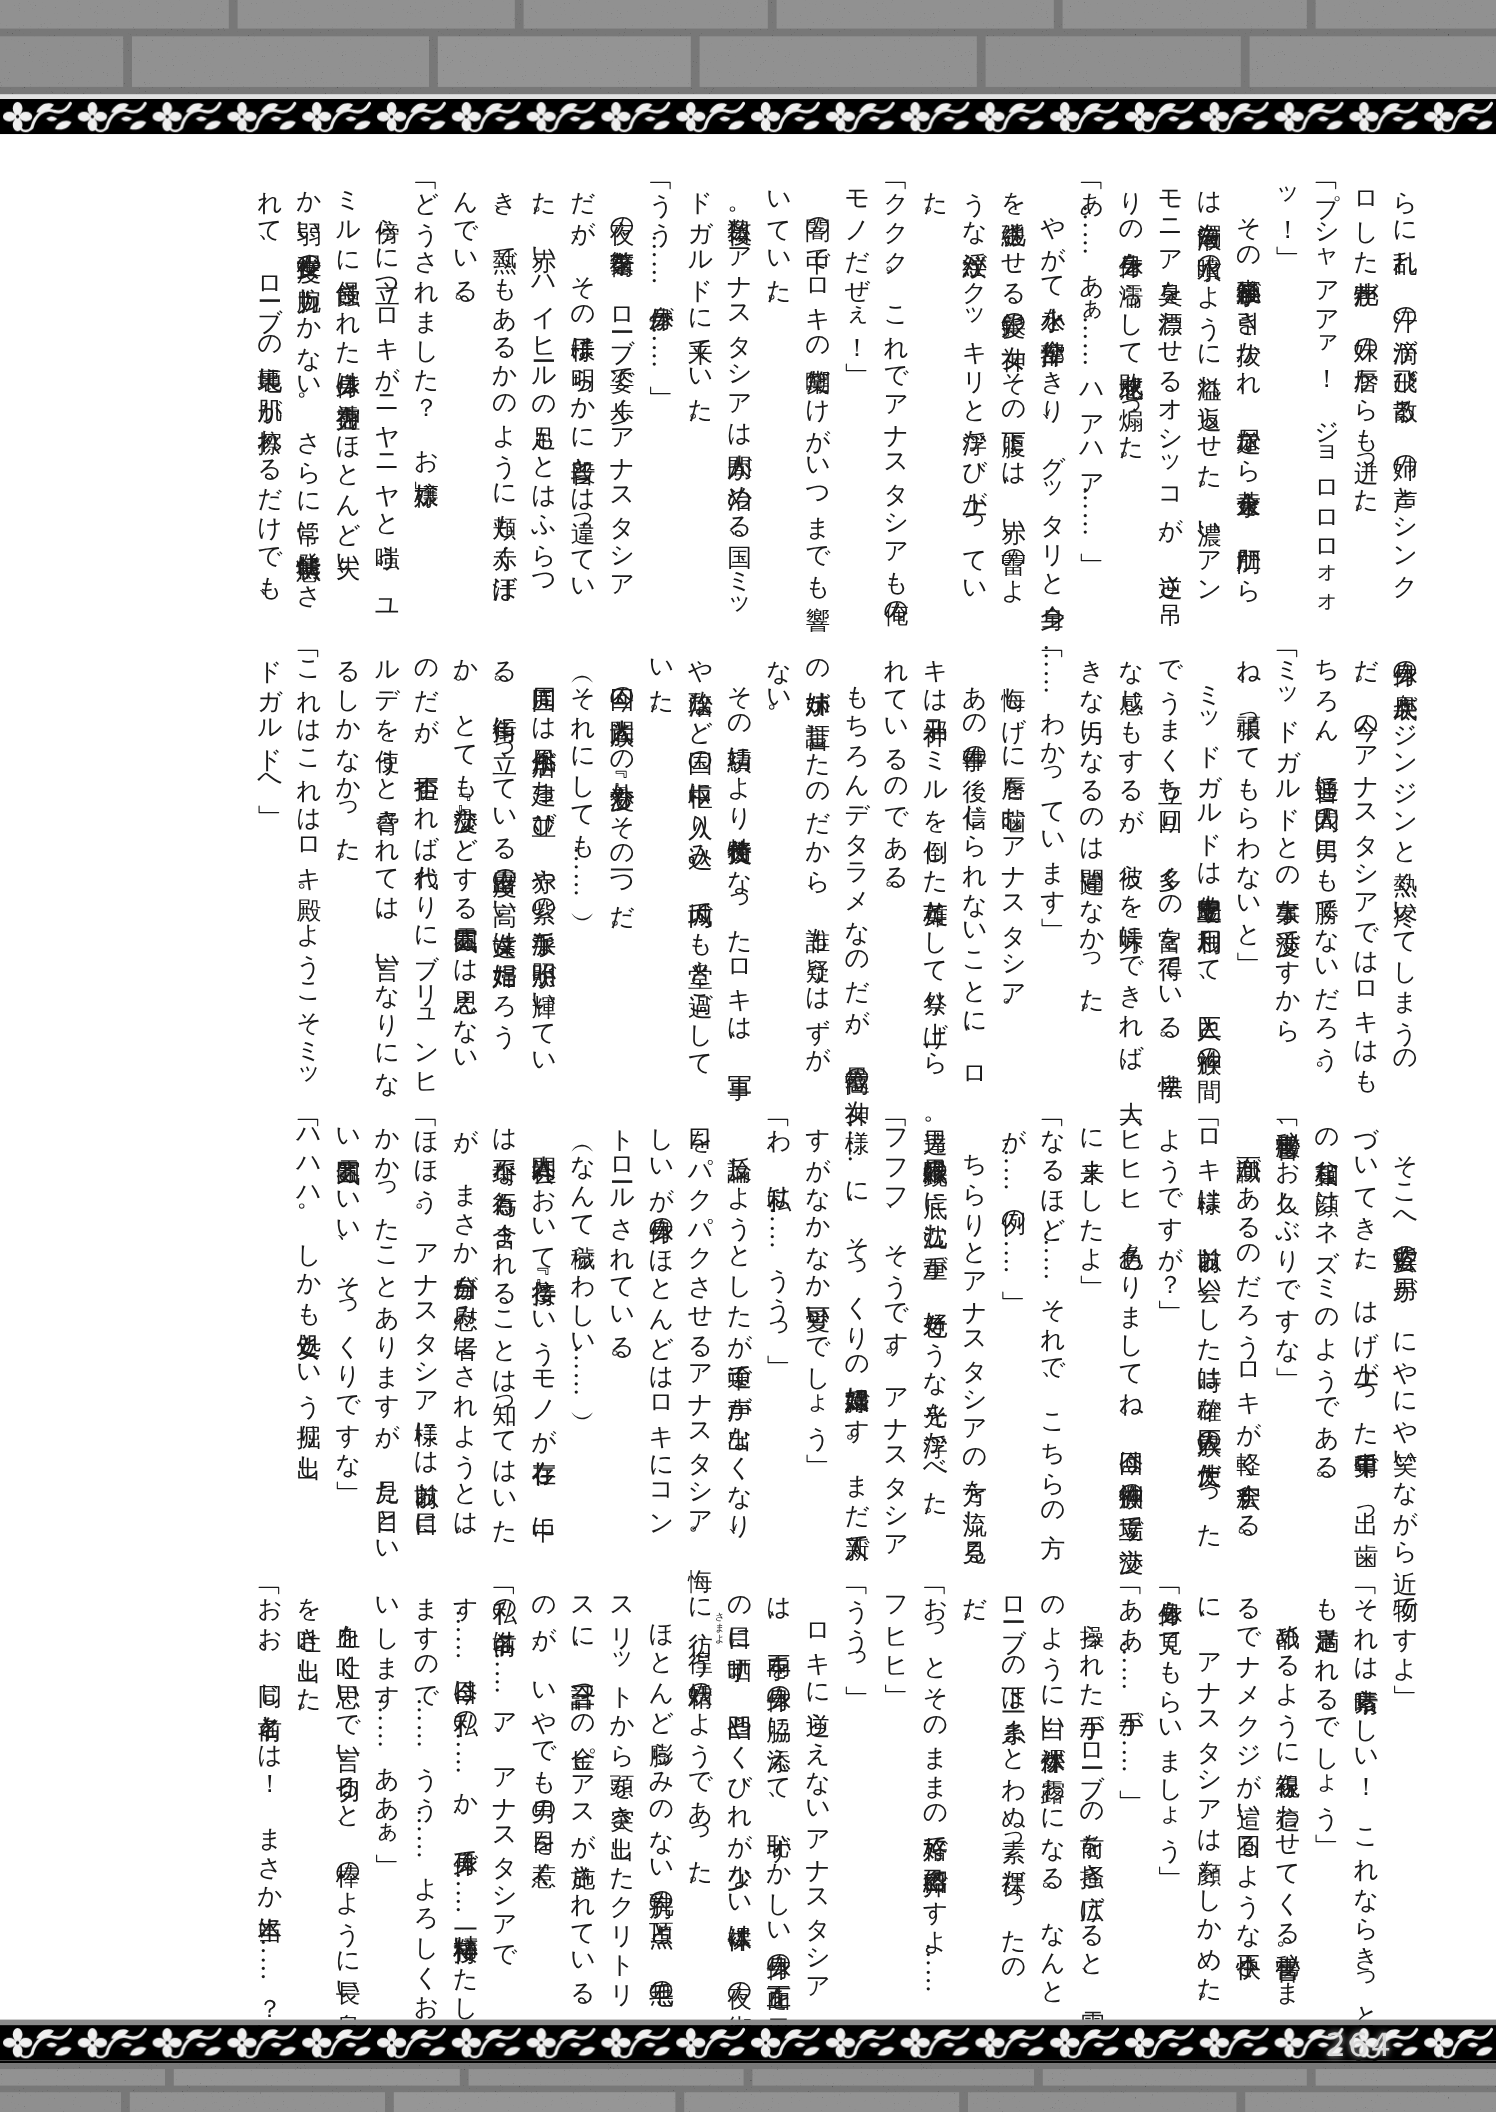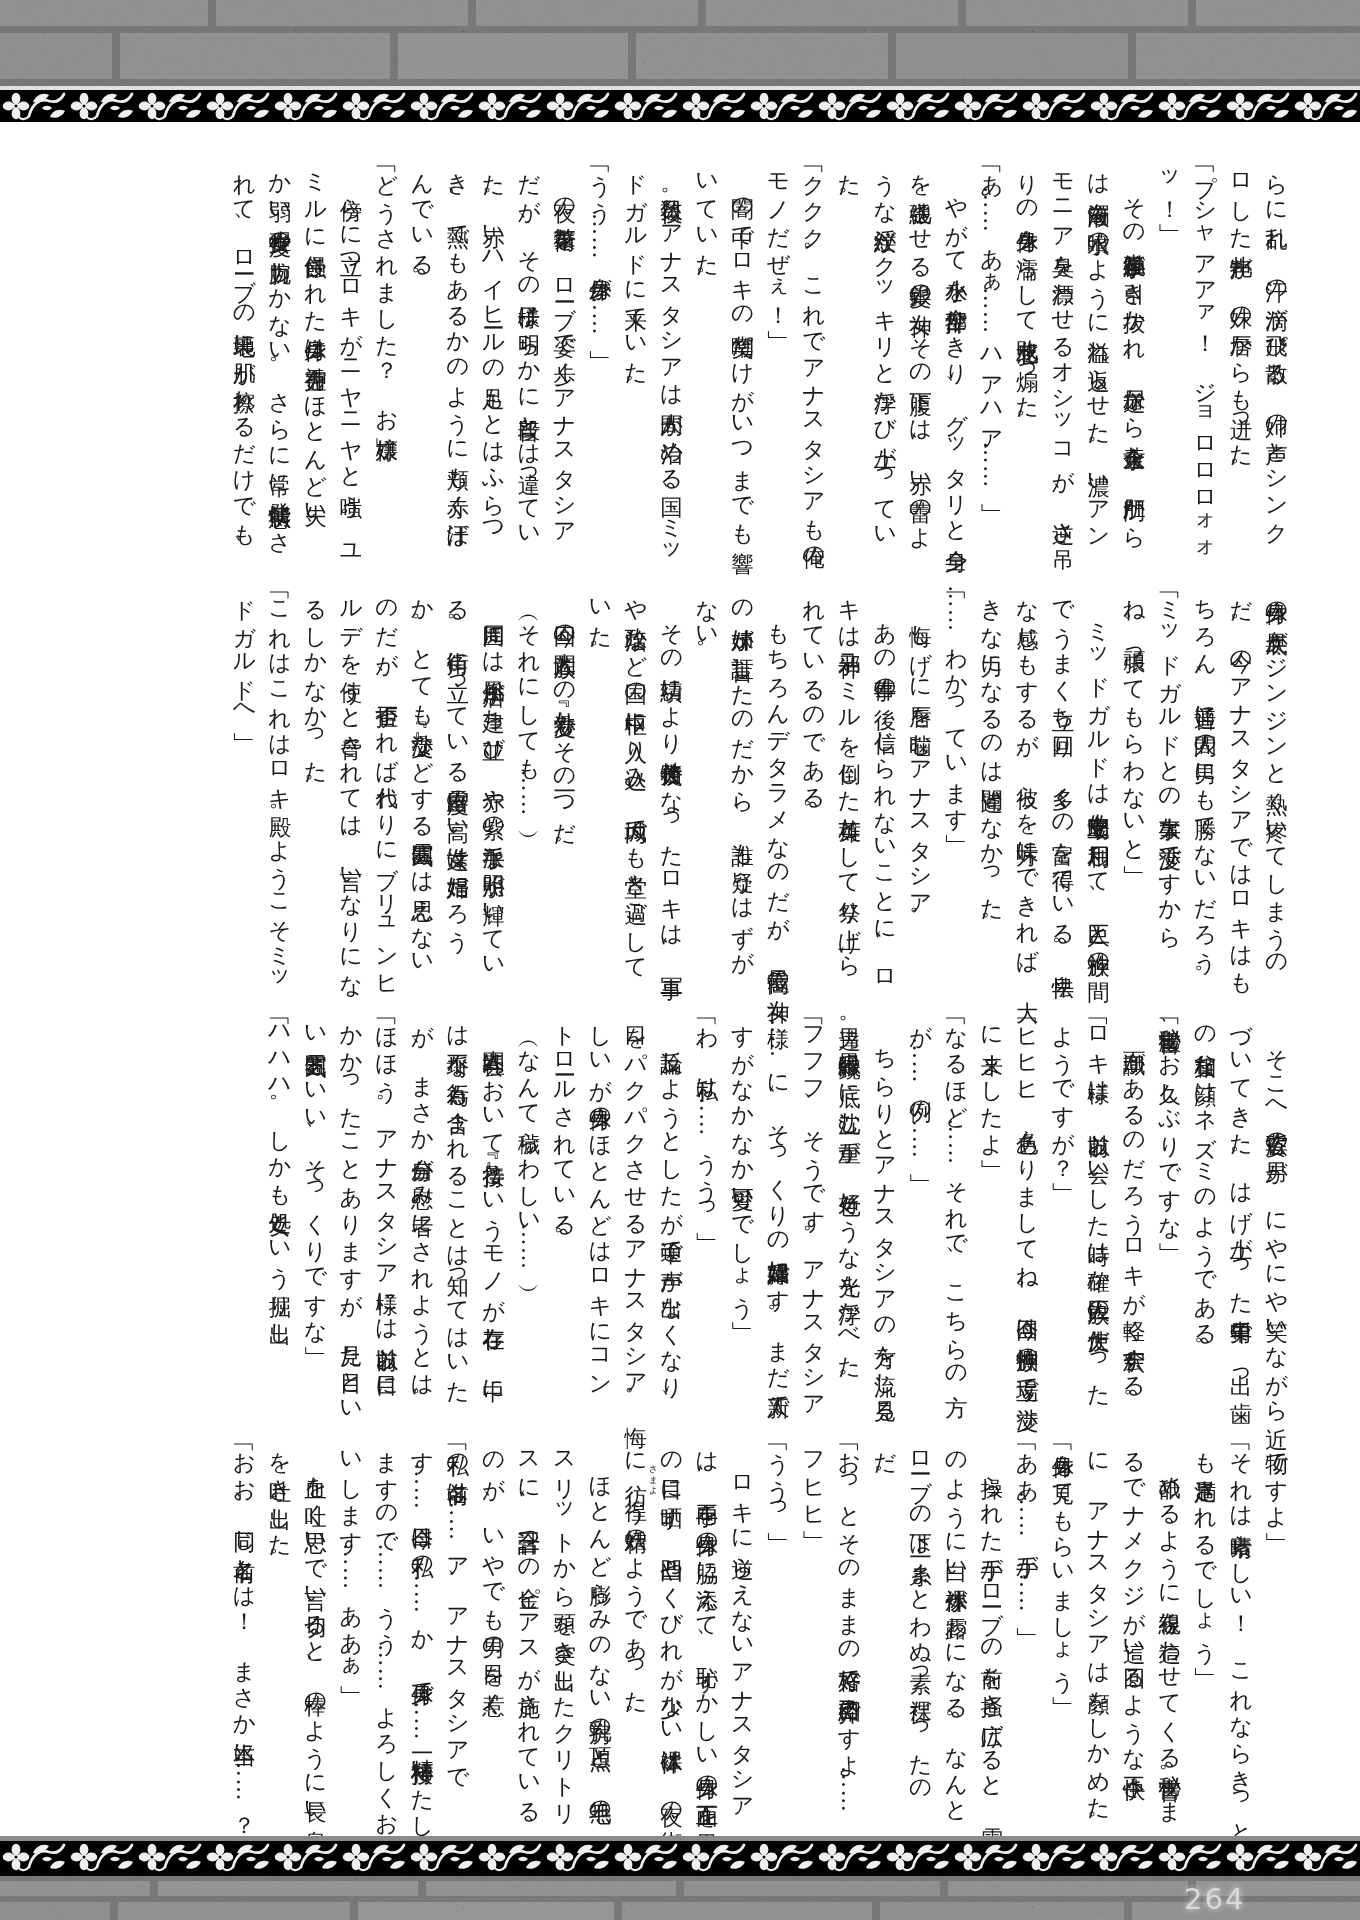--- a/index.html
+++ b/index.html
@@ -14,23 +14,23 @@
   .text-area{position:absolute;left:0;top:0;width:1360px;height:1920px;}
   .band{position:absolute;right:66px;width:1218px;height:402px;
         writing-mode:vertical-rl;text-orientation:mixed;
         font-size:22.5px;line-height:35.6px;letter-spacing:1.1px;color:#1b1b1b;}
   .band p{margin:0;padding:0;}
   .band ruby rt{font-size:9px;letter-spacing:0;}
   #band1{top:158px;}
   #band2{top:584px;}
   #band3{top:1010px;}
   #band4{top:1436px;}
-  .page-number{position:absolute;top:1884px;right:72px;width:104px;height:30px;
+  .page-number{position:absolute;top:1844px;right:72px;width:104px;height:30px;
         font-family:"DejaVu Sans","Liberation Sans",sans-serif;
-        font-size:29px;line-height:30px;text-align:left;color:#d9d9d9;
+        font-size:29px;line-height:30px;text-align:center;color:#d9d9d9;
         letter-spacing:2px;text-shadow:0 0 6px rgba(255,255,255,.75);z-index:5;}
 </style>
 </head>
 <body>
 
 <div class="page">
 
   <div class="brick brick-top">
     <svg width="1360" height="86" xmlns="http://www.w3.org/2000/svg">
       <defs>

